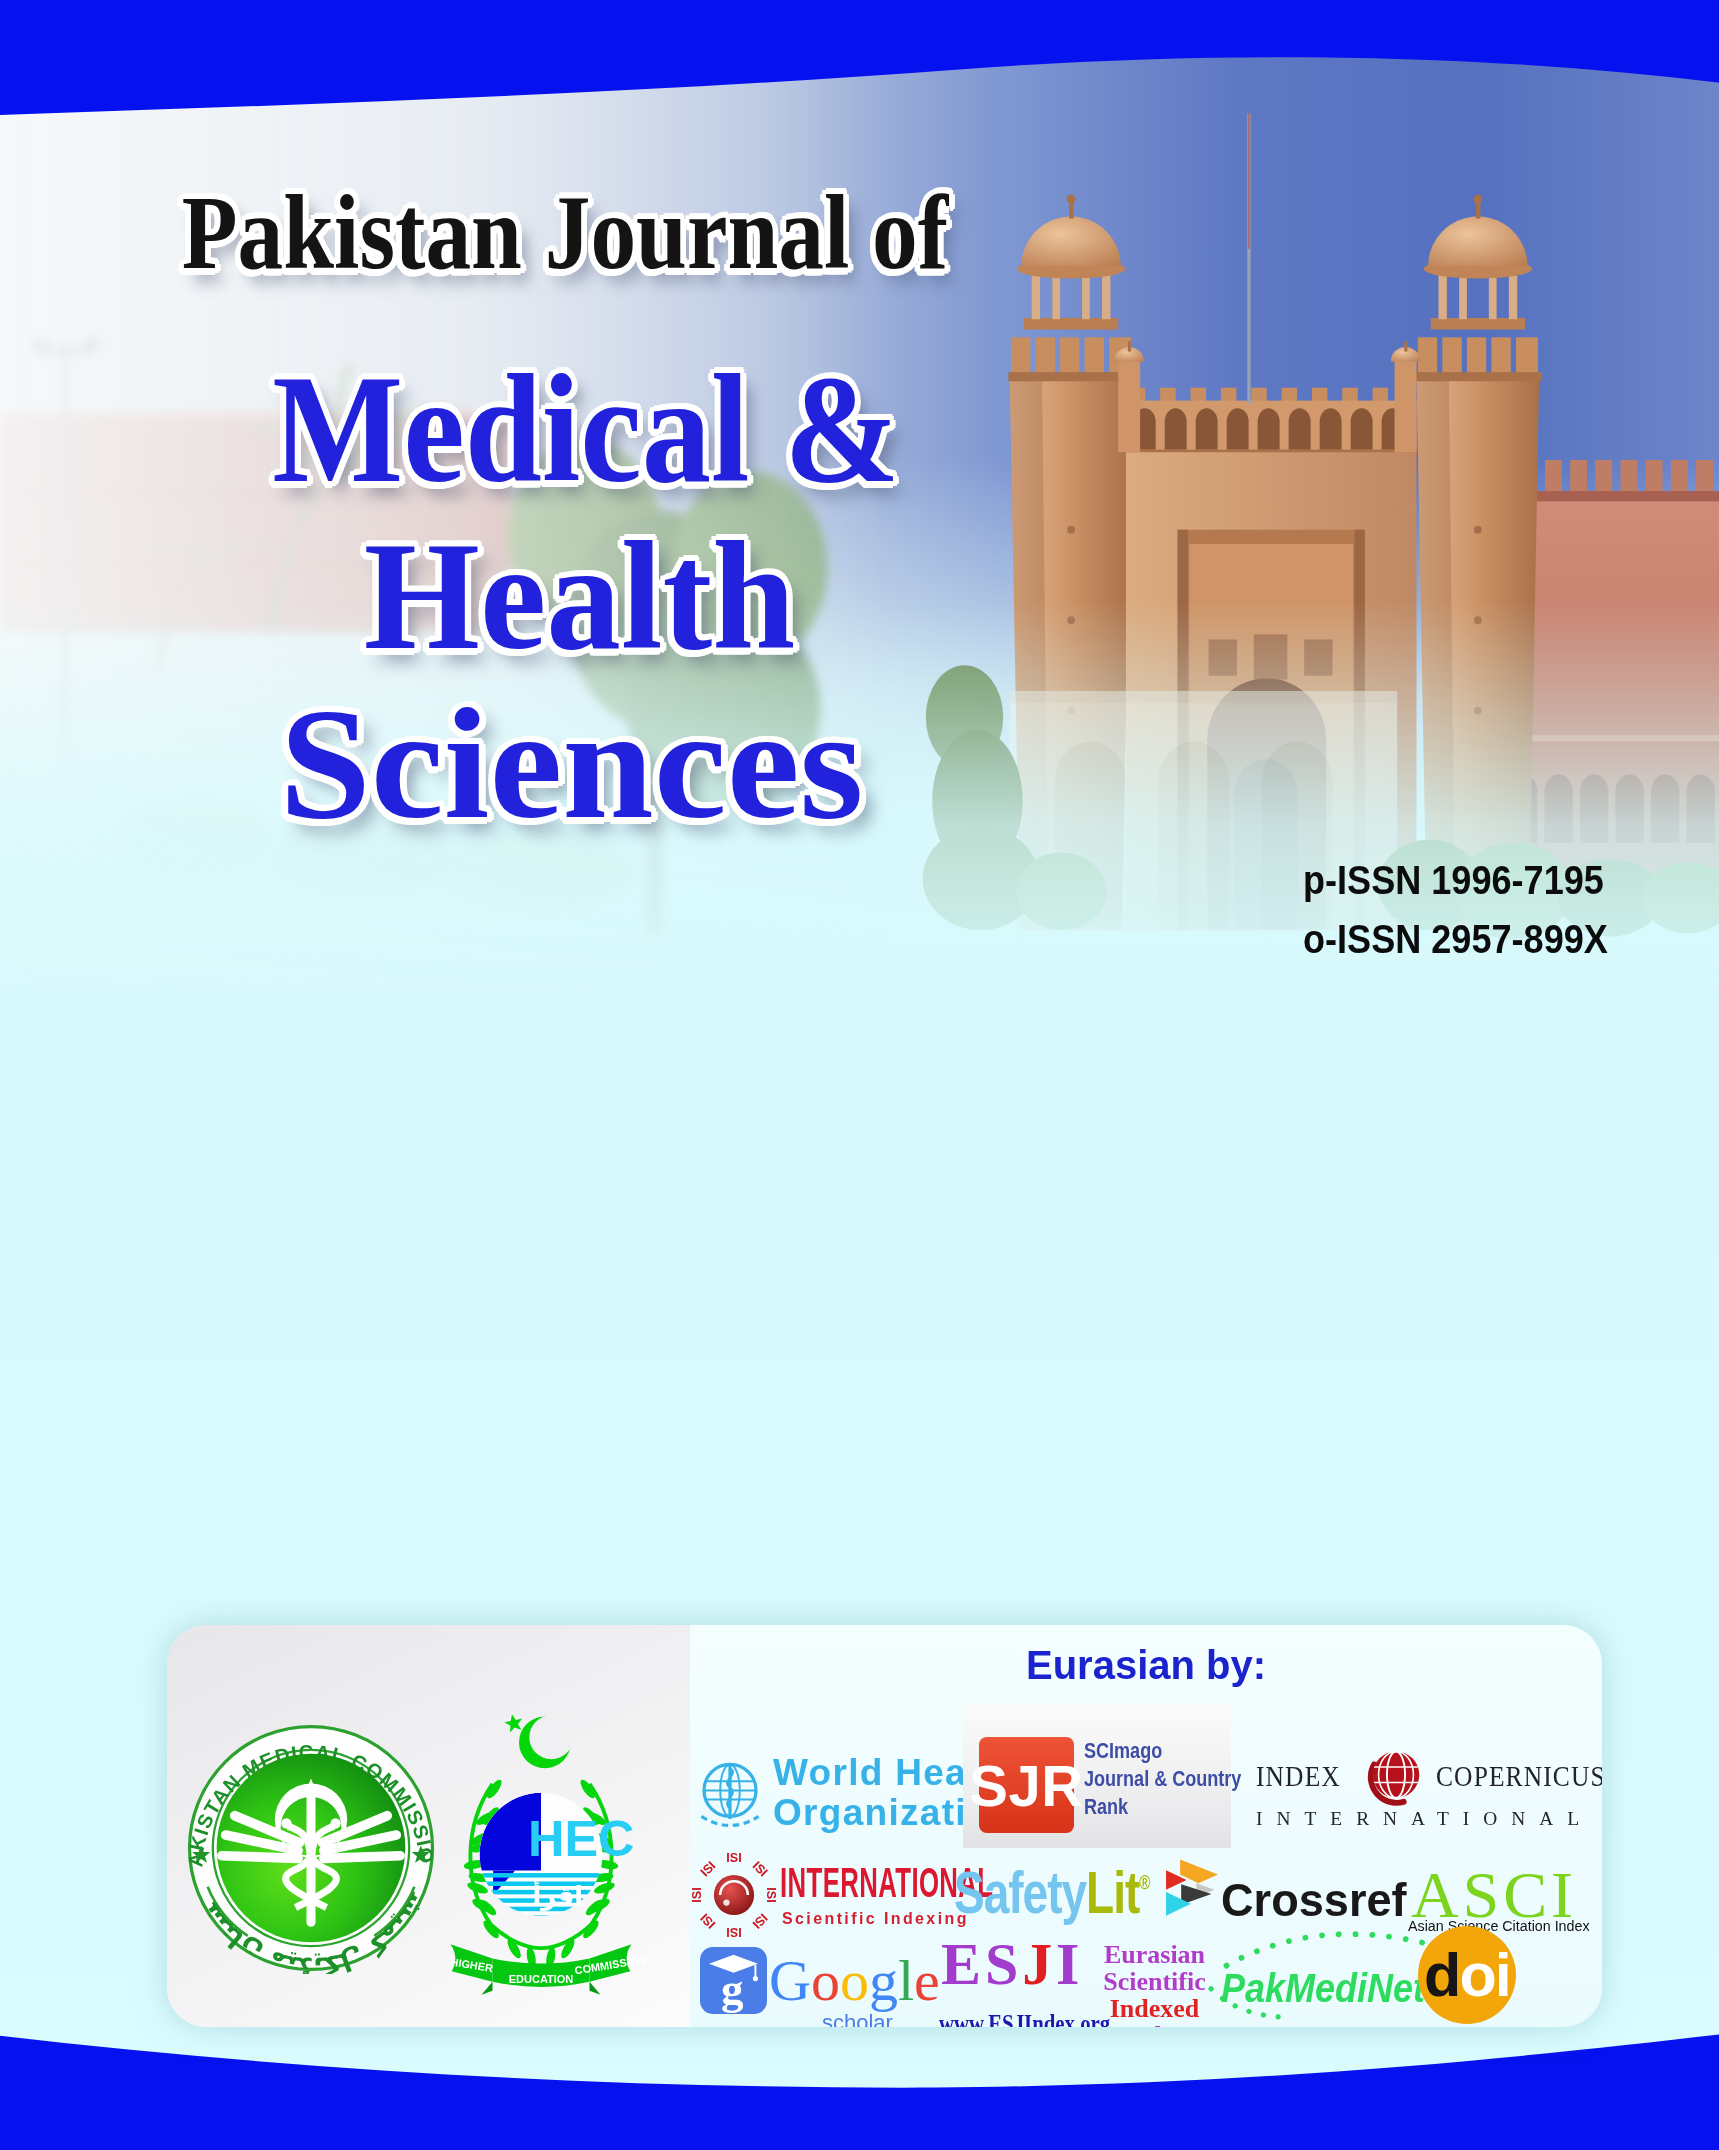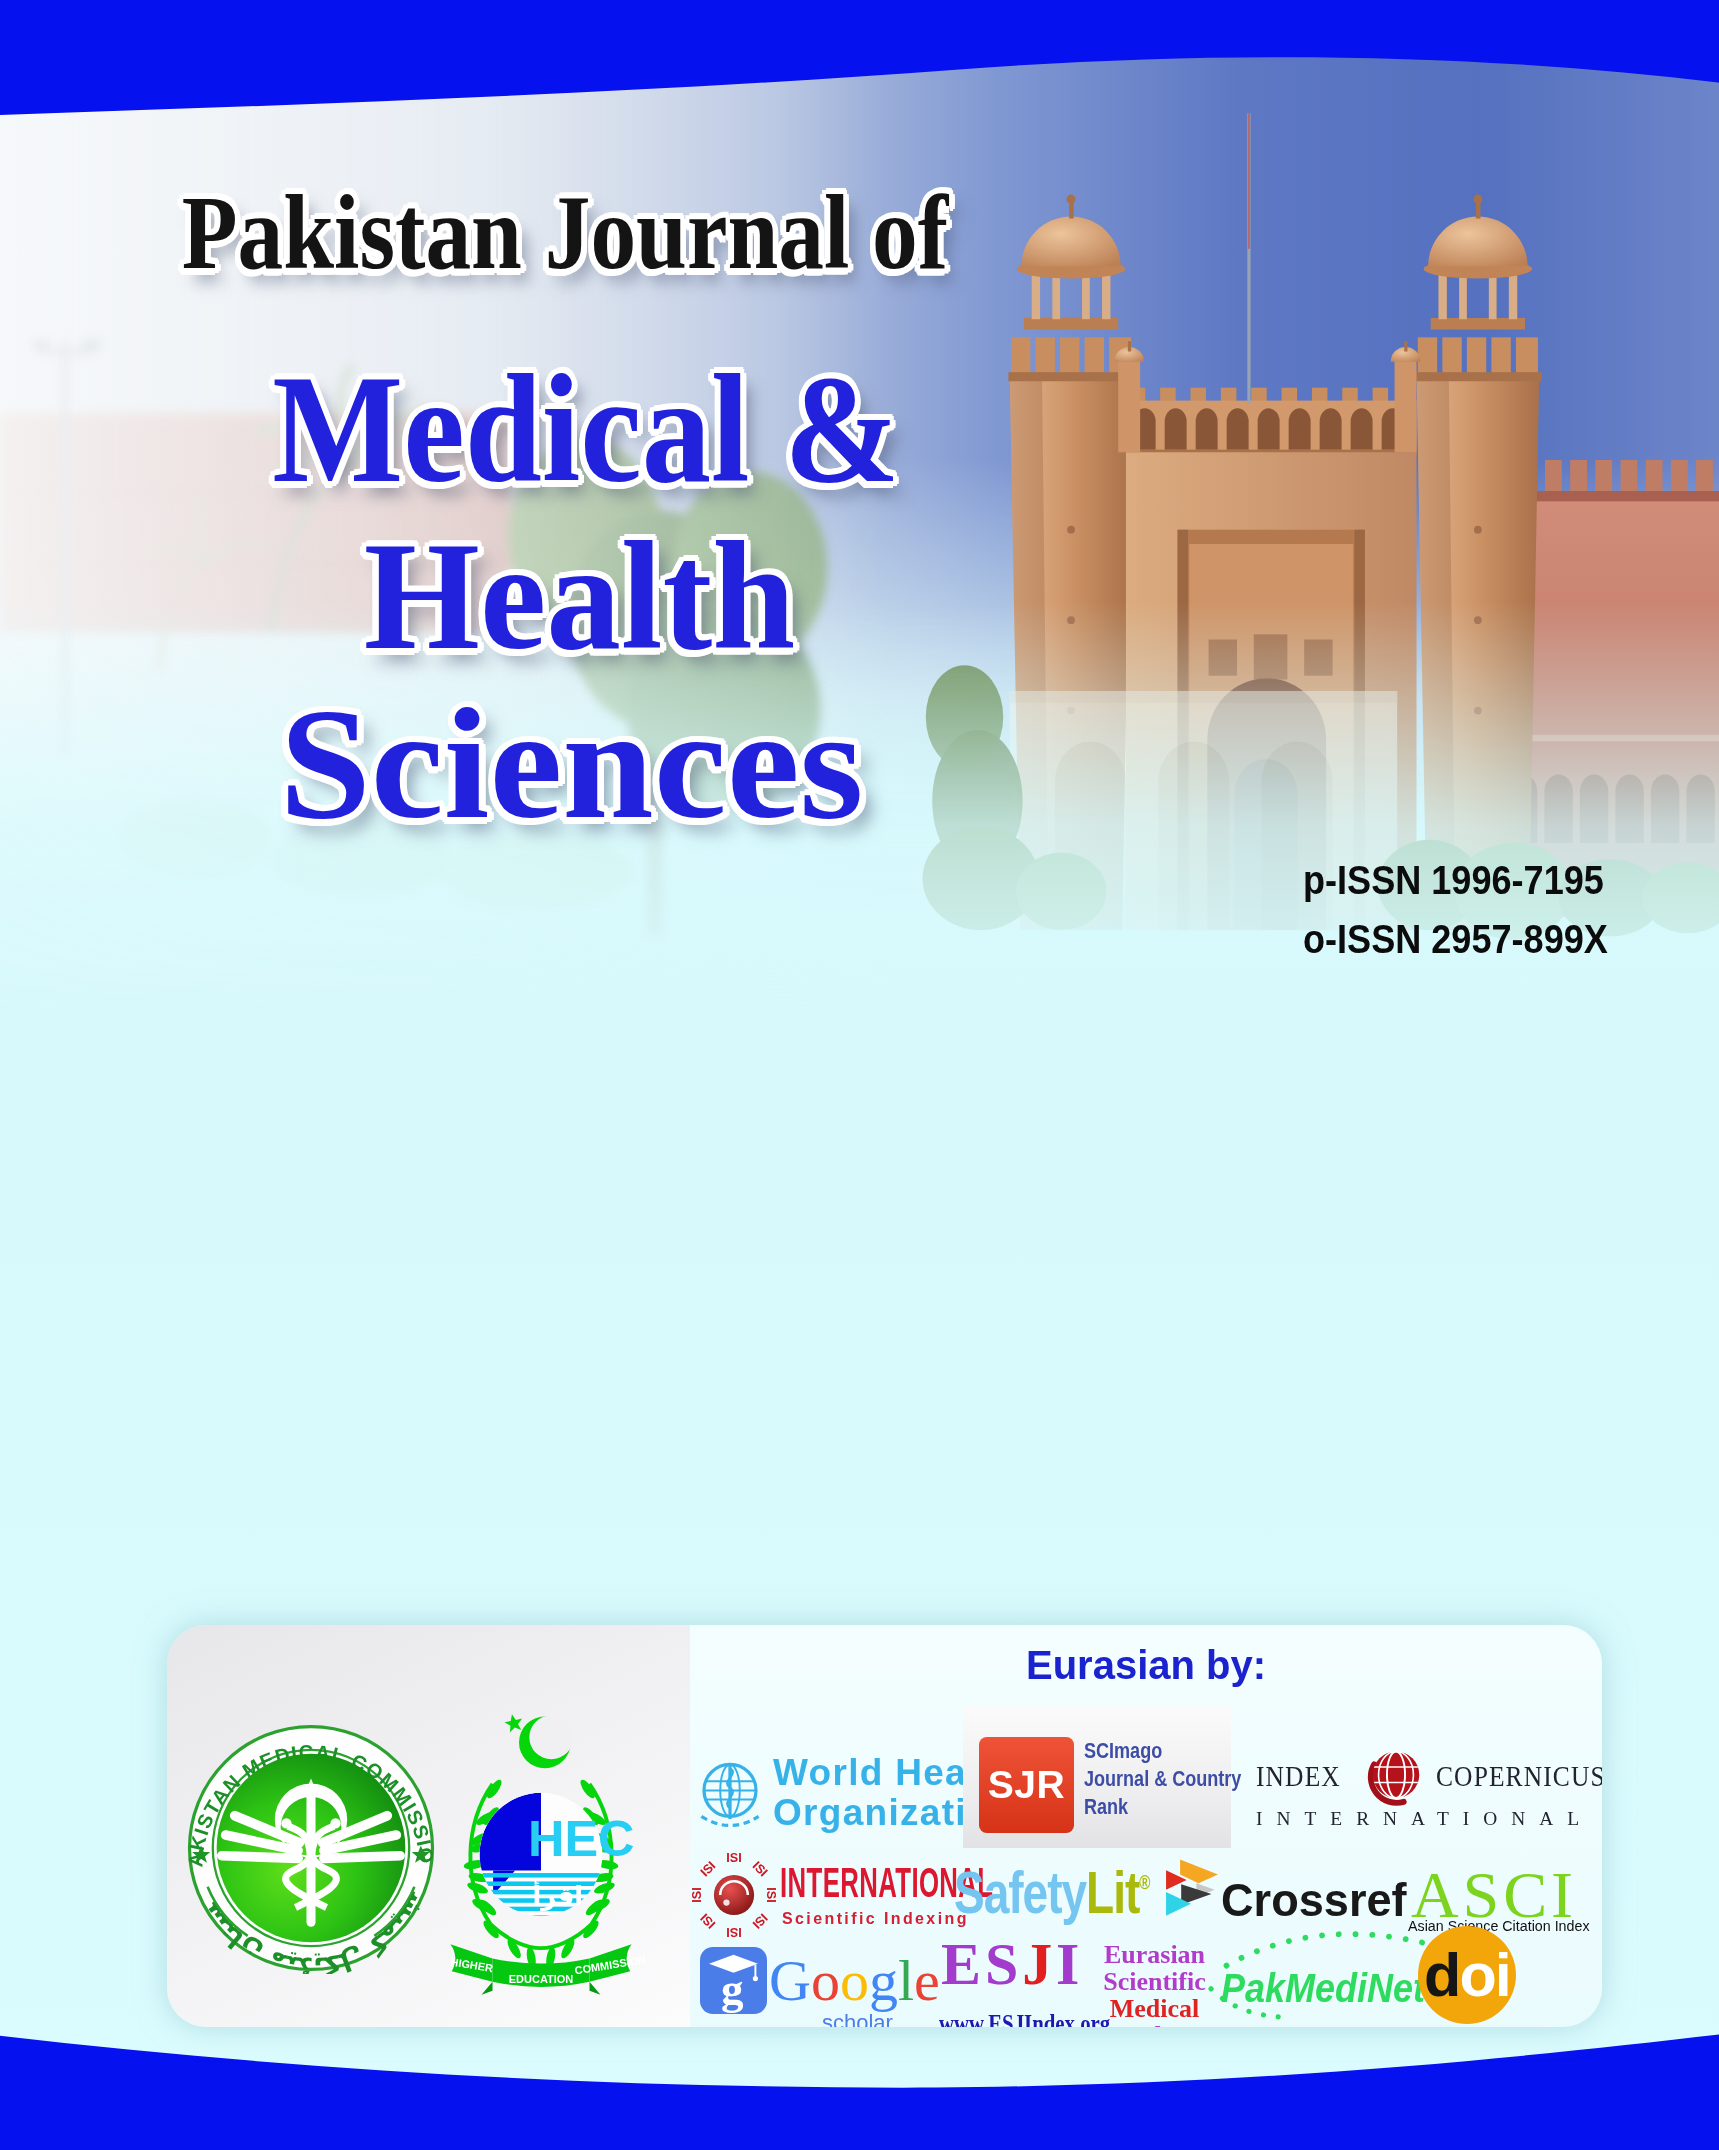--- a/index.html
+++ b/index.html
@@ -42,21 +42,21 @@
   .rec-head{position:absolute;left:0;top:36px;width:523px;text-align:center;
     font-size:43px;font-weight:700;letter-spacing:1.3px;color:#1b23cf;}
   .idx-head{position:absolute;left:0;top:18px;width:912px;text-align:center;
     font-size:40px;font-weight:700;color:#1b23cf;}
   .abs{position:absolute;}
   .who-line{font-size:37px;font-weight:700;letter-spacing:1.3px;color:#36b2e8;line-height:40px;white-space:nowrap;}
   .sjr-card{position:absolute;left:273px;top:80px;width:268px;height:143px;
     background:linear-gradient(180deg,#fbfbfb 0%,#ececee 70%,#e2e2e4 100%);}
   .sjr-box{position:absolute;left:16px;top:32px;width:95px;height:96px;background:linear-gradient(180deg,#ef5337,#d63318);
     border-radius:7.8px;display:flex;align-items:center;justify-content:center;
-    color:#fff;font-size:39px;font-weight:700;letter-spacing:0.6px;}
+    color:#fff;font-size:58px;font-weight:700;letter-spacing:0.6px;}
   .sjr-text{position:absolute;left:121px;top:32px;font-size:22px;line-height:28px;font-weight:700;color:#3d4da5;
     transform:scaleX(.82);transform-origin:left top;white-space:nowrap;}
   .ic-row{position:absolute;left:566px;top:120px;display:flex;align-items:center;gap:9px;}
   .ic-word{font-family:"Liberation Serif",serif;font-size:30px;letter-spacing:1.3px;color:#23232f;
     transform:scaleX(.85);transform-origin:left center;white-space:nowrap;}
   .ic-sub{position:absolute;left:566px;top:183px;width:336px;font-family:"Liberation Serif",serif;
     font-size:19.4px;letter-spacing:14px;color:#23232f;white-space:nowrap;}
   .isi-title{position:absolute;left:90px;top:233px;font-size:43px;font-weight:700;color:#dc1830;
     transform:scaleX(.6);transform-origin:left top;letter-spacing:0.6px;white-space:nowrap;}
   .isi-sub{position:absolute;left:92px;top:283px;font-size:17.4px;font-weight:700;letter-spacing:2.6px;color:#d42030;
@@ -537,21 +537,21 @@
       </div>
       <div class="scholar">scholar</div>
 
       <div class="esji">
         <span class="e-p">E</span><span class="e-p">S</span><span class="e-r">J</span><span class="e-p">I</span>
       </div>
       <div class="esji-url">www.ESJIndex.org</div>
       <div class="eur">
         <div style="color:#b33bc9">Eurasian</div>
         <div style="color:#b33bc9">Scientific</div>
-        <div style="color:#e02222">Medical</div>
+        <div style="color:#e02222">Indexed</div>
         <div style="color:#b33bc9">Index</div>
       </div>
 
       <svg class="abs" style="left:517px;top:302px;width:245px;height:103px;" viewBox="0 0 380 160">
         <path d="M30,60 Q170,-18 350,28" stroke="#2ddb5e" stroke-width="9" fill="none" stroke-linecap="round" stroke-dasharray="0.1 26"></path>
         <path d="M6,96 Q46,136 116,140" stroke="#2ddb5e" stroke-width="8" fill="none" stroke-linecap="round" stroke-dasharray="0.1 23"></path>
       </svg>
       <div class="pak">PakMediNet</div>
 
       <div class="doi">

